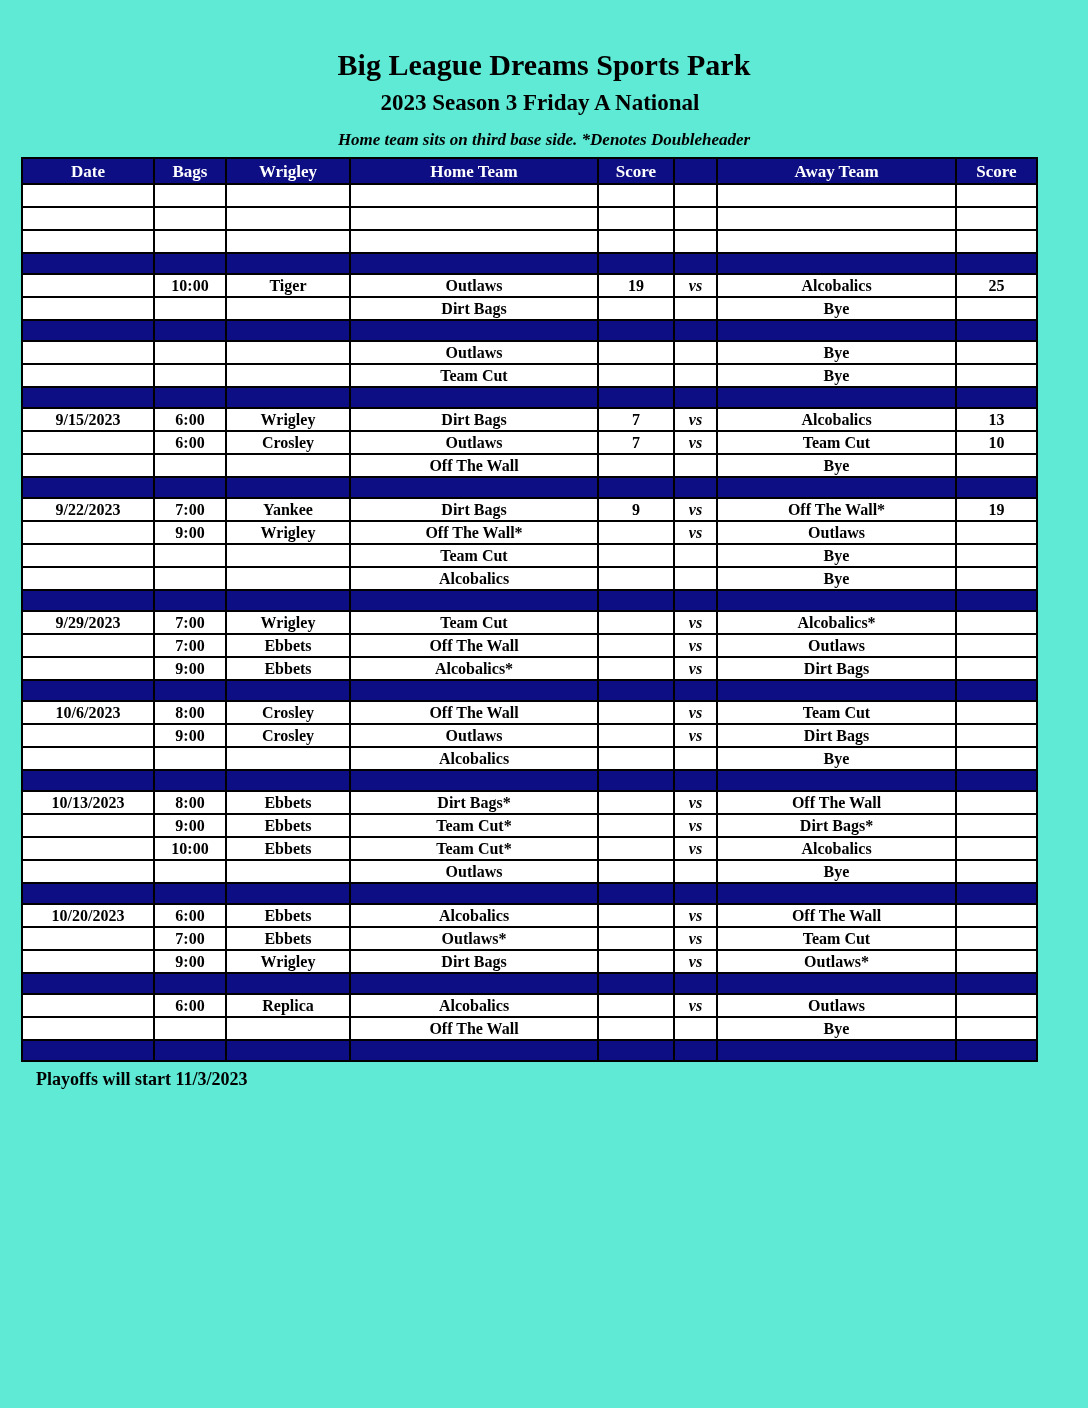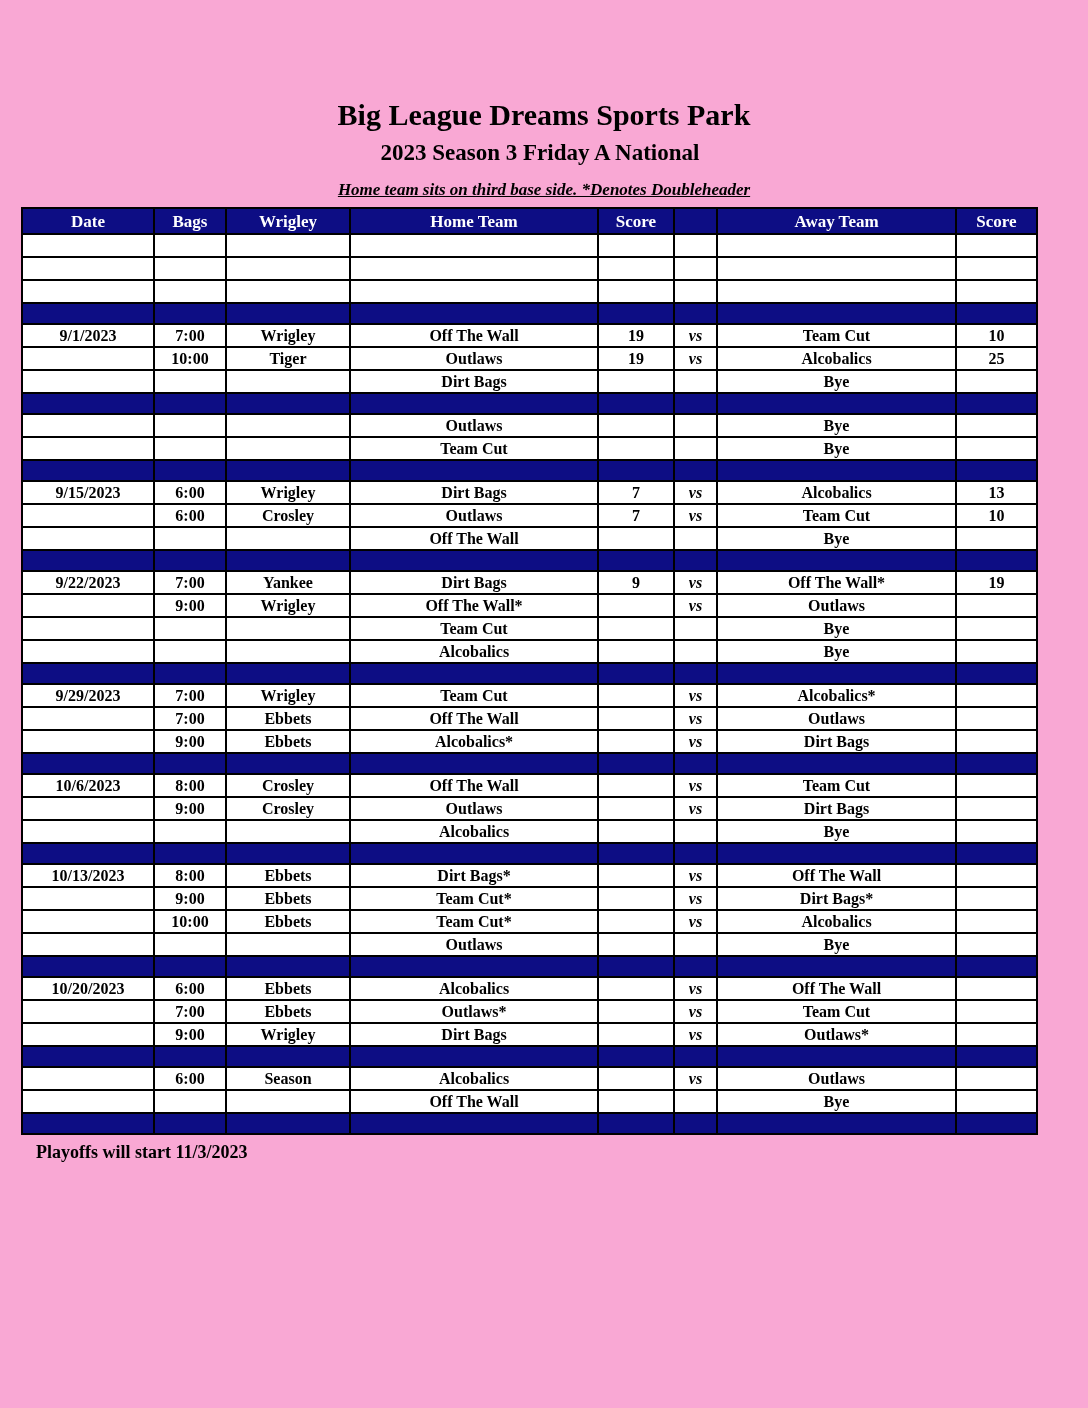--- a/index.html
+++ b/index.html
@@ -1,44 +1,43 @@
 <!DOCTYPE html>
 <html><head>
 <meta charset="utf-8">
 <style>
   html, body { margin: 0; padding: 0; background: #ffffff; }
   .page {
     position: relative;
     width: 1088px;
     height: 1408px;
-    background: #f9a8d4;
+    background: #5eead4;
     font-family: "Liberation Serif", serif;
     color: #000000;
     box-sizing: border-box;
-    padding-top: 98px;
+    padding-top: 48px;
   }
   .title {
     text-align: center;
     font-size: 30px;
     font-weight: bold;
     margin: 0 0 8px 0;
   }
   .subtitle {
     text-align: center;
     font-size: 23px;
     font-weight: bold;
     margin: 0 8px 14px 0;
   }
   .note {
     text-align: center;
     font-size: 17px;
     font-weight: bold;
     font-style: italic;
     margin: 0 0 7px 0;
-    text-decoration: underline;
   }
   table.schedule {
     border-collapse: collapse;
     margin-left: 21px;
     width: 1015px;
     table-layout: fixed;
   }
   table.schedule th, table.schedule td {
     border: 2px solid #000000;
     text-align: center;
@@ -133,30 +132,20 @@
           <td></td>
           <td></td>
           <td></td>
           <td></td>
           <td></td>
           <td class="vs"></td>
           <td></td>
           <td></td>
         </tr>
         <tr>
-          <td>9/1/2023</td>
-          <td>7:00</td>
-          <td>Wrigley</td>
-          <td class="hl">Off The Wall</td>
-          <td class="hl">19</td>
-          <td class="vs">vs</td>
-          <td>Team Cut</td>
-          <td>10</td>
-        </tr>
-        <tr>
           <td></td>
           <td>10:00</td>
           <td>Tiger</td>
           <td>Outlaws</td>
           <td>19</td>
           <td class="vs">vs</td>
           <td class="hl">Alcobalics</td>
           <td class="hl">25</td>
         </tr>
         <tr>
@@ -465,21 +454,21 @@
           <td></td>
           <td></td>
           <td></td>
           <td class="vs"></td>
           <td></td>
           <td></td>
         </tr>
         <tr>
           <td></td>
           <td>6:00</td>
-          <td>Season</td>
+          <td>Replica</td>
           <td>Alcobalics</td>
           <td></td>
           <td class="vs">vs</td>
           <td>Outlaws</td>
           <td></td>
         </tr>
         <tr>
           <td></td>
           <td></td>
           <td></td>

